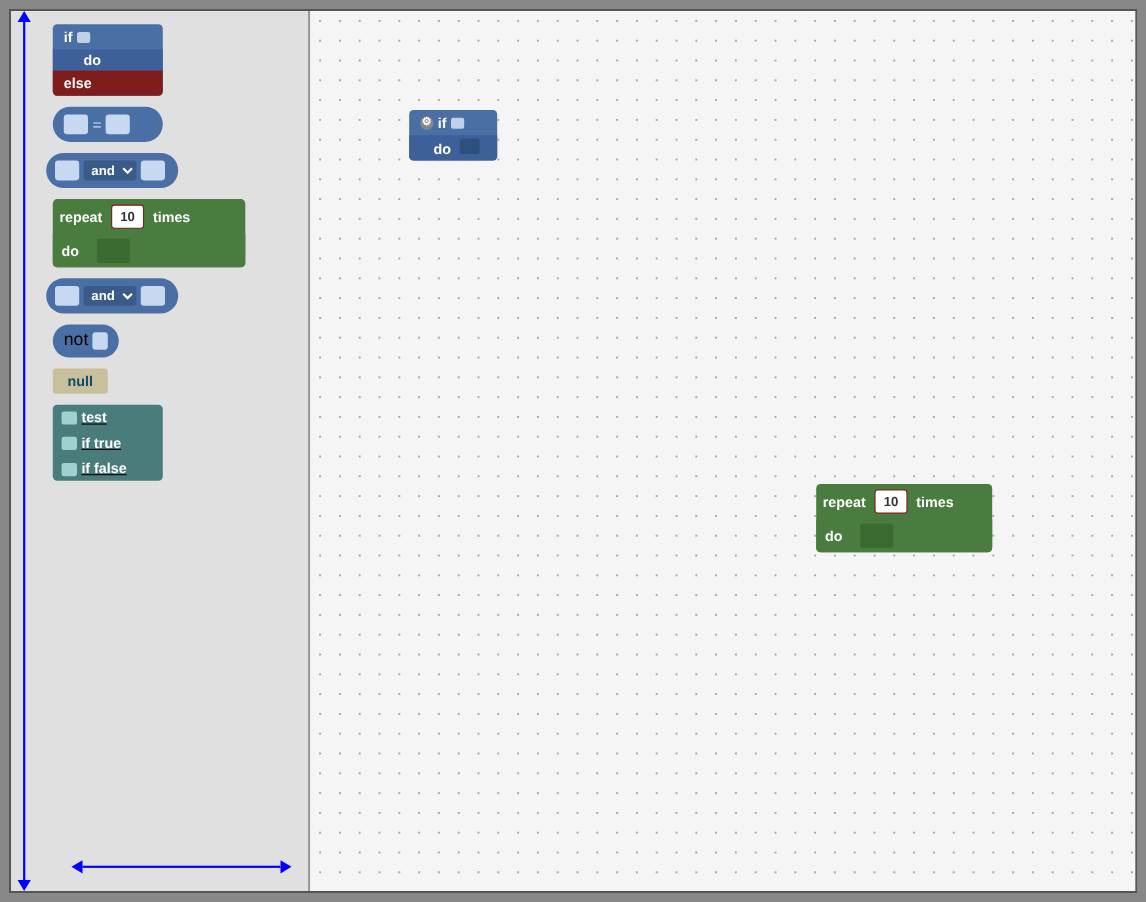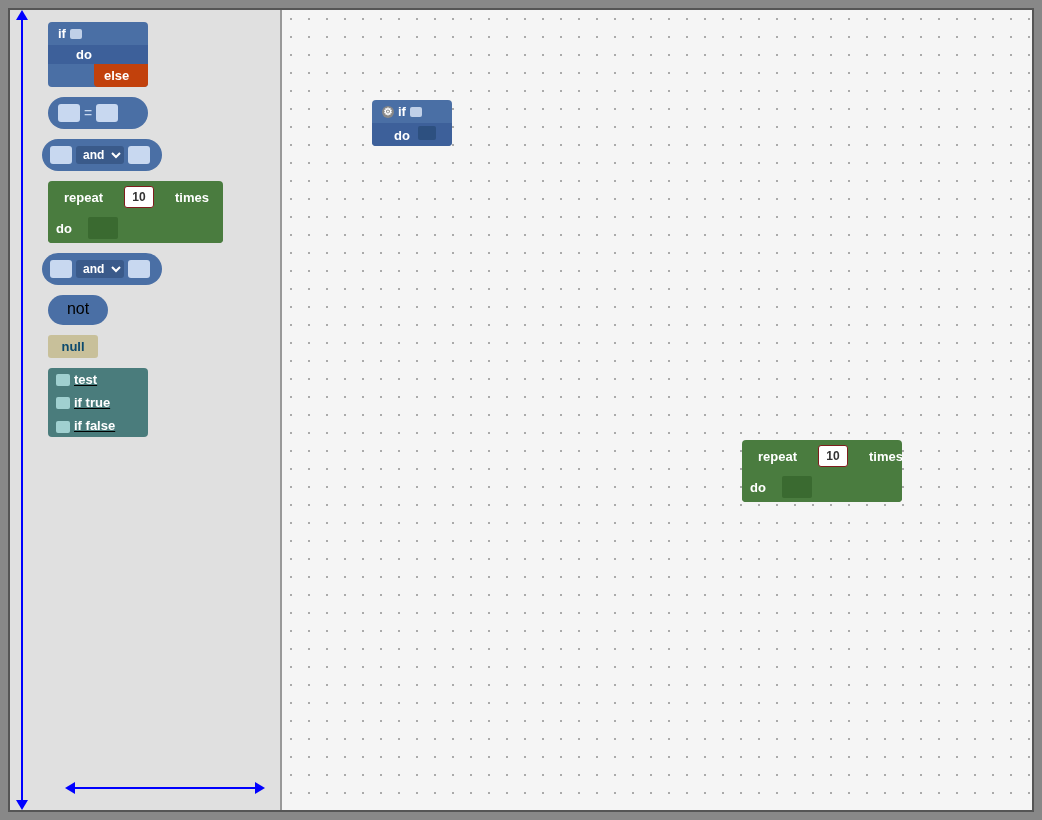--- a/index.html
+++ b/index.html
@@ -87,24 +87,24 @@
       font-weight: bold;
     }
 
     
     .repeat-block {
       background: #4a7c3f;
       border-radius: 4px;
       width: 175px;
     }
     .repeat-block .repeat-row {
-      padding: 5px 16px;
-      display: flex;
-      align-items: center;
-      gap: 21px;
+      padding: 5px 6px;
+      display: flex;
+      align-items: center;
+      gap: 8px;
       font-size: 13px;
       color: white;
       font-weight: bold;
     }
     .repeat-block .do-row {
       padding: 4px 8px;
       background: #4a7c3f;
       border-radius: 0 0 4px 4px;
       display: flex;
       align-items: center;
@@ -134,21 +134,20 @@
     
     .not-block {
       background: #4a6fa5;
       border-radius: 20px;
       padding: 5px 10px;
       display: flex;
       align-items: center;
       gap: 4px;
       height: 30px;
       width: 60px;
-      flex-direction: column;
     }
     .not-slot {
       width: 18px; height: 16px;
       background: #c8d8f0;
       border-radius: 3px;
     }
 
     
     .true-block {
       background: #4a6fa5;
@@ -353,21 +352,21 @@
 
     <div style="margin-left:28px;">
       <div class="sidebar-if-block">
         <div class="sidebar-if-row">
           <span>if</span>
           <span class="if-conn"></span>
         </div>
         <div style="padding:2px 10px 2px 28px; background:#3d609a; margin:0 0 0 0;">
           <span>do</span>
         </div>
-        <div class="sidebar-if-row" style="background:#c2410c; border-radius:0 0 4px 4px;margin-left:46px;">
+        <div class="sidebar-if-row" style="background:#7f1d1d; border-radius:0 0 4px 4px;">
           <span>else</span>
         </div>
       </div>
     </div>
 
     <div style="margin-left:28px;">
       <div class="eq-block">
         <span class="slot"></span>
         <span class="eq-icon">=</span>
         <span class="slot"></span>

